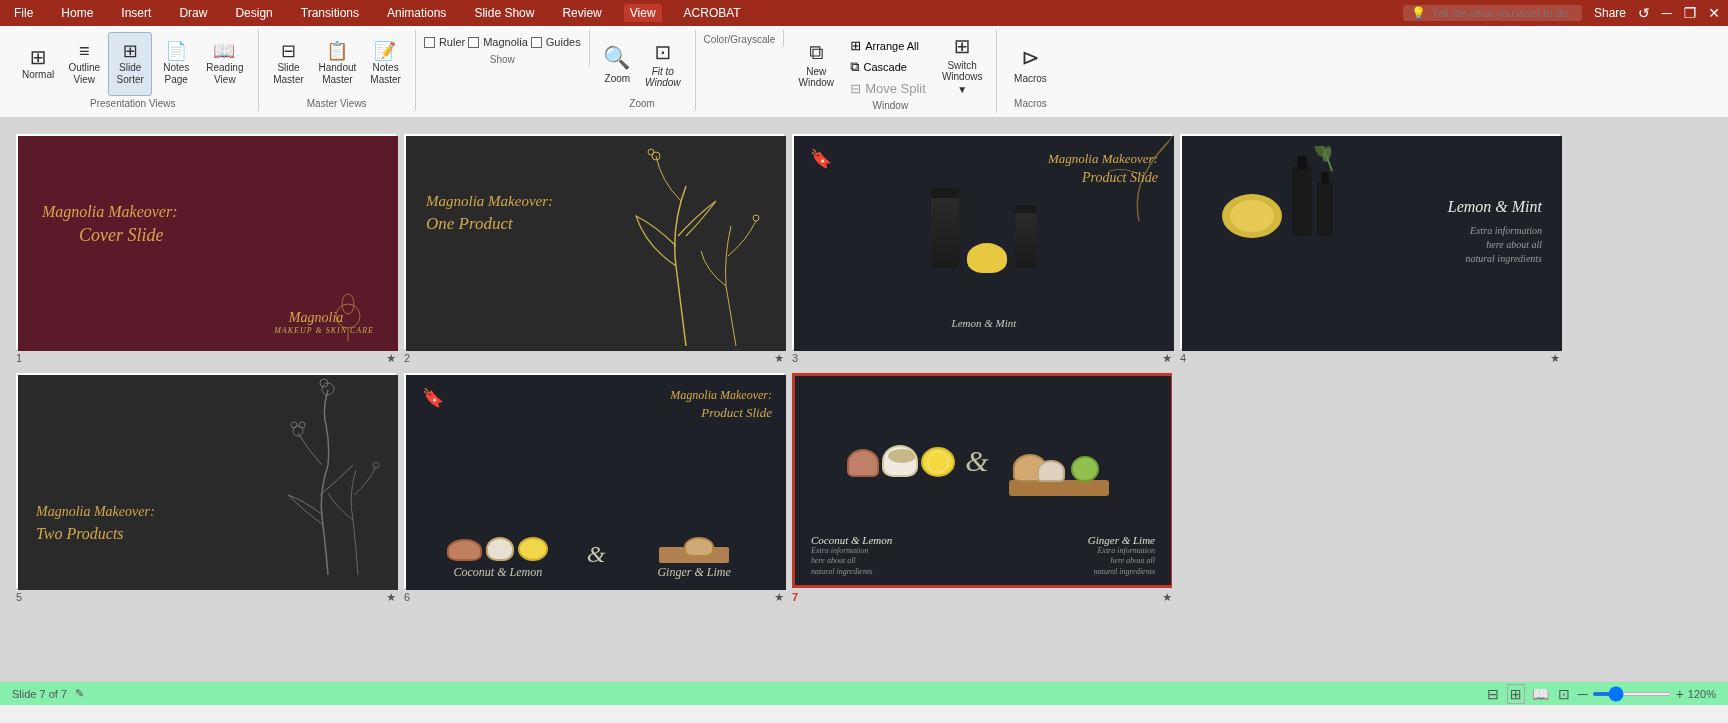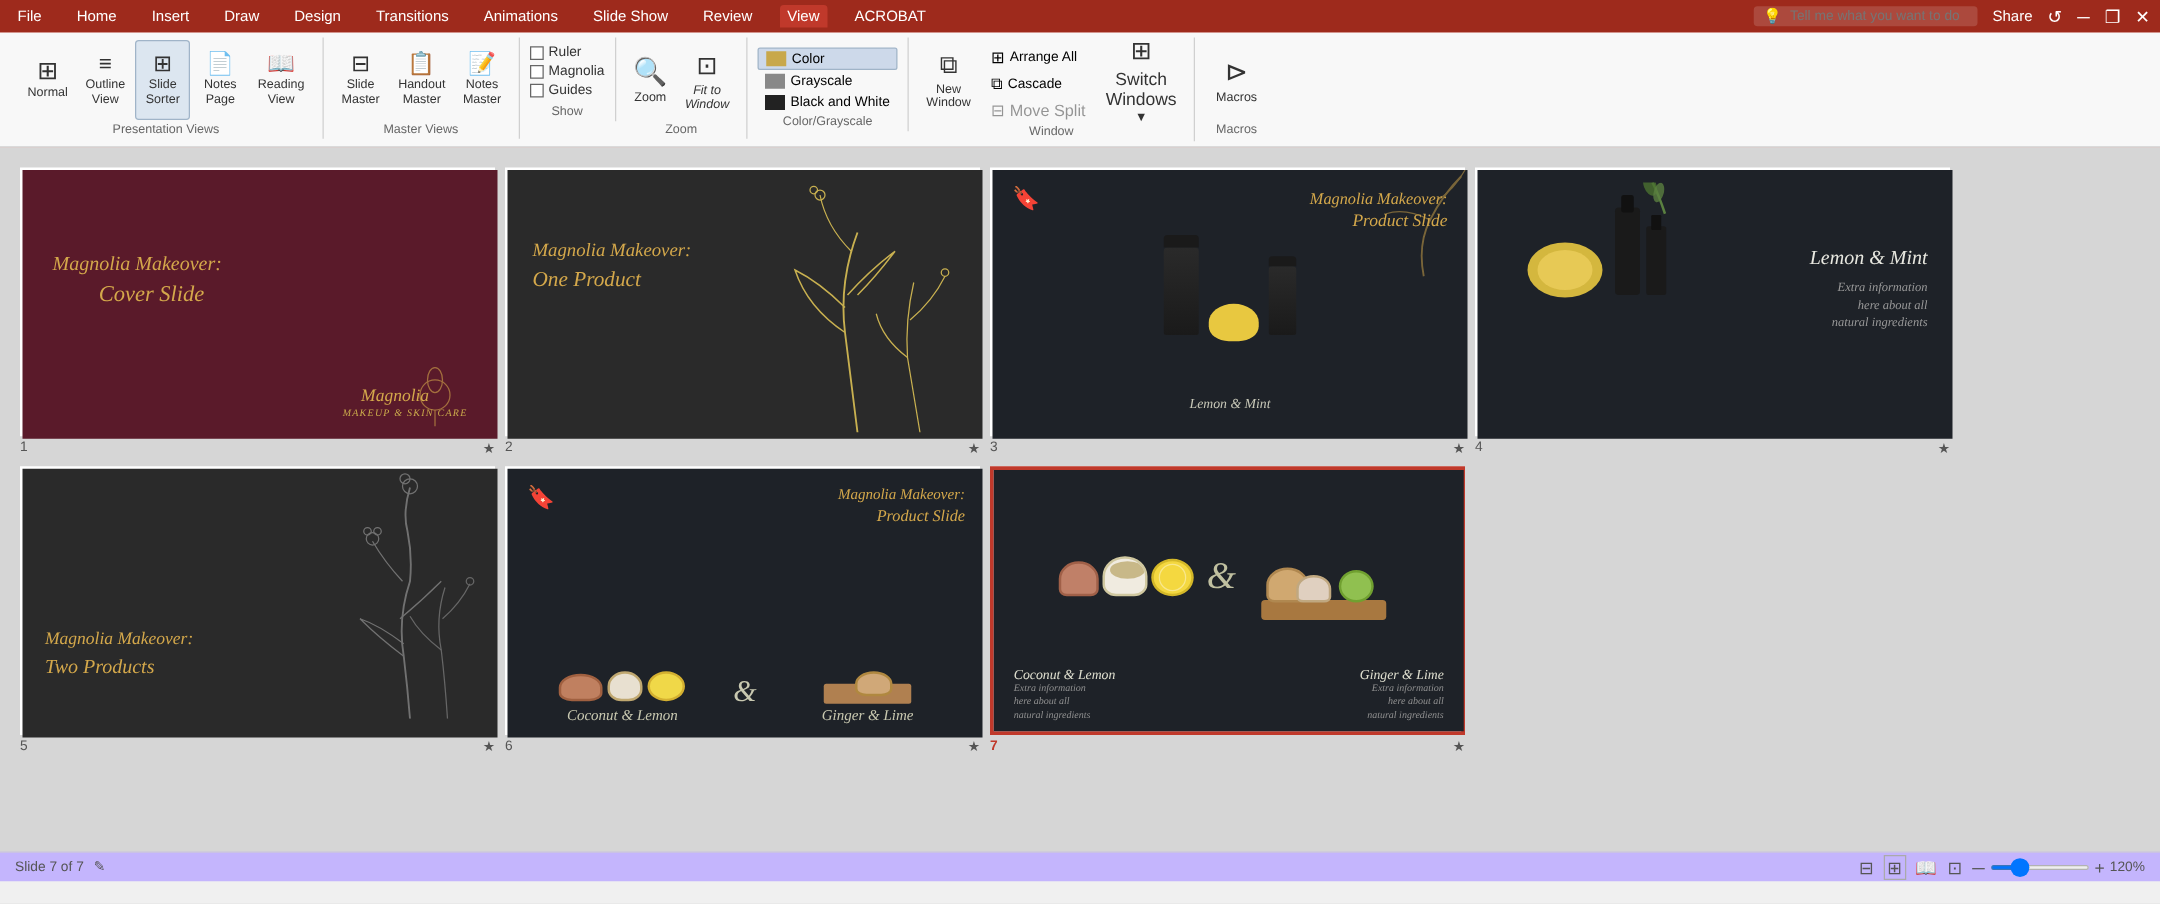--- a/index.html
+++ b/index.html
@@ -18,21 +18,21 @@
     .ribbon-group:last-child { border-right: none; }
     .ribbon-group-items { display: flex; align-items: center; gap: 2px; flex: 1; }
     .ribbon-group-label { font-size: 10px; color: #666; margin-top: 2px; text-align: center; padding-bottom: 2px; }
 
     .ribbon-btn { display: flex; flex-direction: column; align-items: center; justify-content: center; cursor: pointer; padding: 2px 6px; border-radius: 3px; min-width: 44px; height: 64px; font-size: 10px; color: #333; gap: 2px; }
     .ribbon-btn.active { background: #cdd9ea; border: 1px solid #a0b4c8; }
     .ribbon-btn-icon { font-size: 20px; line-height: 1; }
     .ribbon-btn-label { font-size: 10px; text-align: center; line-height: 1.2; }
 
     
-    .show-group { display: flex; flex-direction: column; gap: 3px; justify-content: center; padding: 4px 0; }
+    .show-group { display: flex; flex-direction: row; gap: 3px; justify-content: center; padding: 4px 0; }
     .show-item { display: flex; align-items: center; gap: 4px; font-size: 11px; color: #333; cursor: pointer; }
     .show-checkbox { width: 11px; height: 11px; border: 1px solid #666; background: white; display: flex; align-items: center; justify-content: center; font-size: 8px; }
 
     
     .color-dropdown { display: flex; flex-direction: column; gap: 1px; }
     .color-option { display: flex; align-items: center; gap: 4px; padding: 2px 6px; cursor: pointer; font-size: 11px; border-radius: 2px; }
     .color-option.active { background: #cdd9ea; border: 1px solid #a0b4c8; }
     .color-swatch { width: 16px; height: 12px; }
 
     
@@ -49,21 +49,21 @@
     .slide-area { background: #d6d6d6; padding: 16px; display: flex; flex-wrap: wrap; gap: 8px; overflow-y: auto; height: calc(723px - 26px - 22px - 88px - 24px); align-content: flex-start; }
 
     .slide-thumb { background: white; cursor: pointer; position: relative; border: 2px solid transparent; }
     .slide-thumb.selected { border-color: #c0392b; border-width: 3px; }
     .slide-num { font-size: 11px; color: #555; margin-top: 3px; display: flex; justify-content: space-between; }
 
     
     .slide-large { width: 380px; height: 215px; }
 
     
-    .status-bar { background: #c4b5fd; border-top: 1px solid #d0d0d0; height: 24px; display: flex; align-items: center; justify-content: space-between; padding: 0 12px; }
+    .status-bar { background: #86efac; border-top: 1px solid #d0d0d0; height: 24px; display: flex; align-items: center; justify-content: space-between; padding: 0 12px; }
     .status-left { font-size: 11px; color: #555; display: flex; align-items: center; gap: 8px; }
     .status-right { display: flex; align-items: center; gap: 8px; }
     .zoom-slider-area { display: flex; align-items: center; gap: 4px; }
 
     
     .slide-content { width: 100%; height: 100%; overflow: hidden; position: relative; }
 
     
     .macros-btn { display: flex; flex-direction: column; align-items: center; justify-content: center; cursor: pointer; padding: 2px 8px; border-radius: 3px; height: 64px; min-width: 50px; font-size: 10px; color: #333; gap: 2px; }
 
@@ -184,34 +184,20 @@
         </div>
         <div class="zoom-btn">
           <div class="zoom-icon" style="font-size:20px;">⊡</div>
           <div style="font-size:10px; text-align:center;font-style:italic;">Fit to<br>Window</div>
         </div>
       </div>
       <div class="ribbon-group-label">Zoom</div>
     </div>
 
     <div class="ribbon-group">
-      <div class="color-dropdown" style="padding-top:6px;">
-        <div class="color-option active">
-          <div class="color-swatch" style="background:#c8a84b;"></div>
-          <span>Color</span>
-        </div>
-        <div class="color-option">
-          <div class="color-swatch" style="background:#888;"></div>
-          <span>Grayscale</span>
-        </div>
-        <div class="color-option">
-          <div class="color-swatch" style="background:#222;"></div>
-          <span>Black and White</span>
-        </div>
-      </div>
       <div class="ribbon-group-label">Color/Grayscale</div>
     </div>
 
     <div class="ribbon-group">
       <div class="ribbon-group-items" style="align-items:flex-start; gap:4px;">
         <div class="new-win-btn">
           <div style="font-size:20px;">⧉</div>
           <div style="font-size:10px; text-align:center;">New<br>Window</div>
         </div>
         <div style="display:flex; flex-direction:column; gap:2px; padding-top:4px;">
@@ -223,21 +209,21 @@
             <span style="font-size:13px;">⧉</span>
             <span style="font-size:11px;text-align:center;">Cascade</span>
           </div>
           <div class="window-btn window-btn-disabled">
             <span style="font-size:13px;">⊟</span>
             <span style="font-size:13px;">Move Split</span>
           </div>
         </div>
         <div class="switch-win-btn">
           <div style="font-size:20px;">⊞</div>
-          <div style="font-size:14px; ">Switch<br>Windows</div>
+          <div style="font-size:10px; ">Switch<br>Windows</div>
           <div style="font-size:10px;">▼</div>
         </div>
       </div>
       <div class="ribbon-group-label">Window</div>
     </div>
 
     <div class="ribbon-group">
       <div class="macros-btn">
         <div style="font-size:22px;">⊳</div>
         <div style="font-size:10px;">Macros</div>

